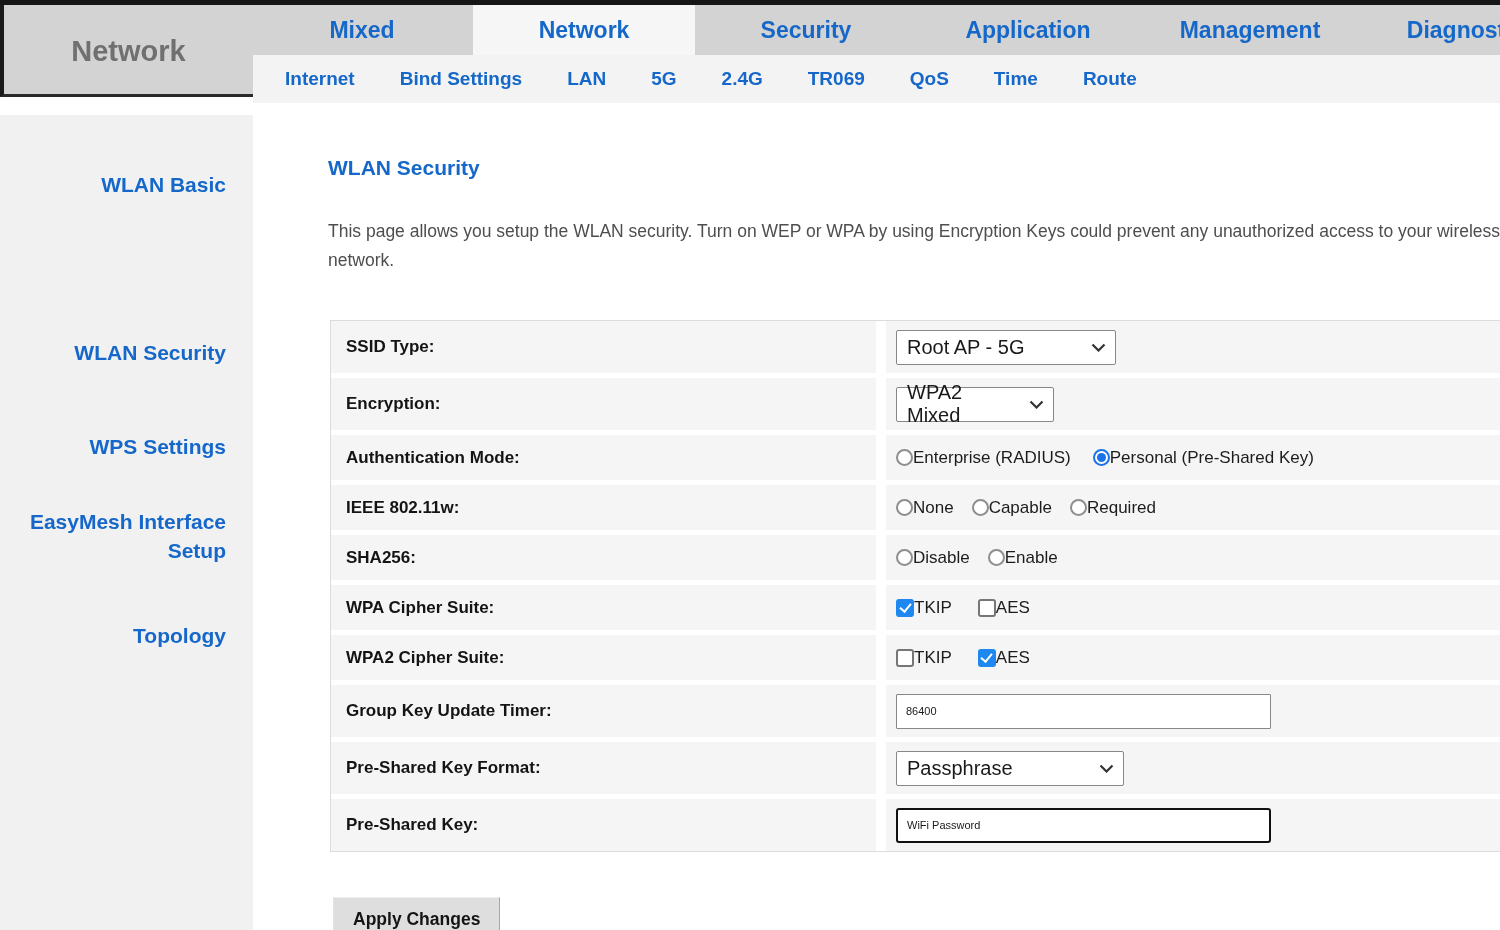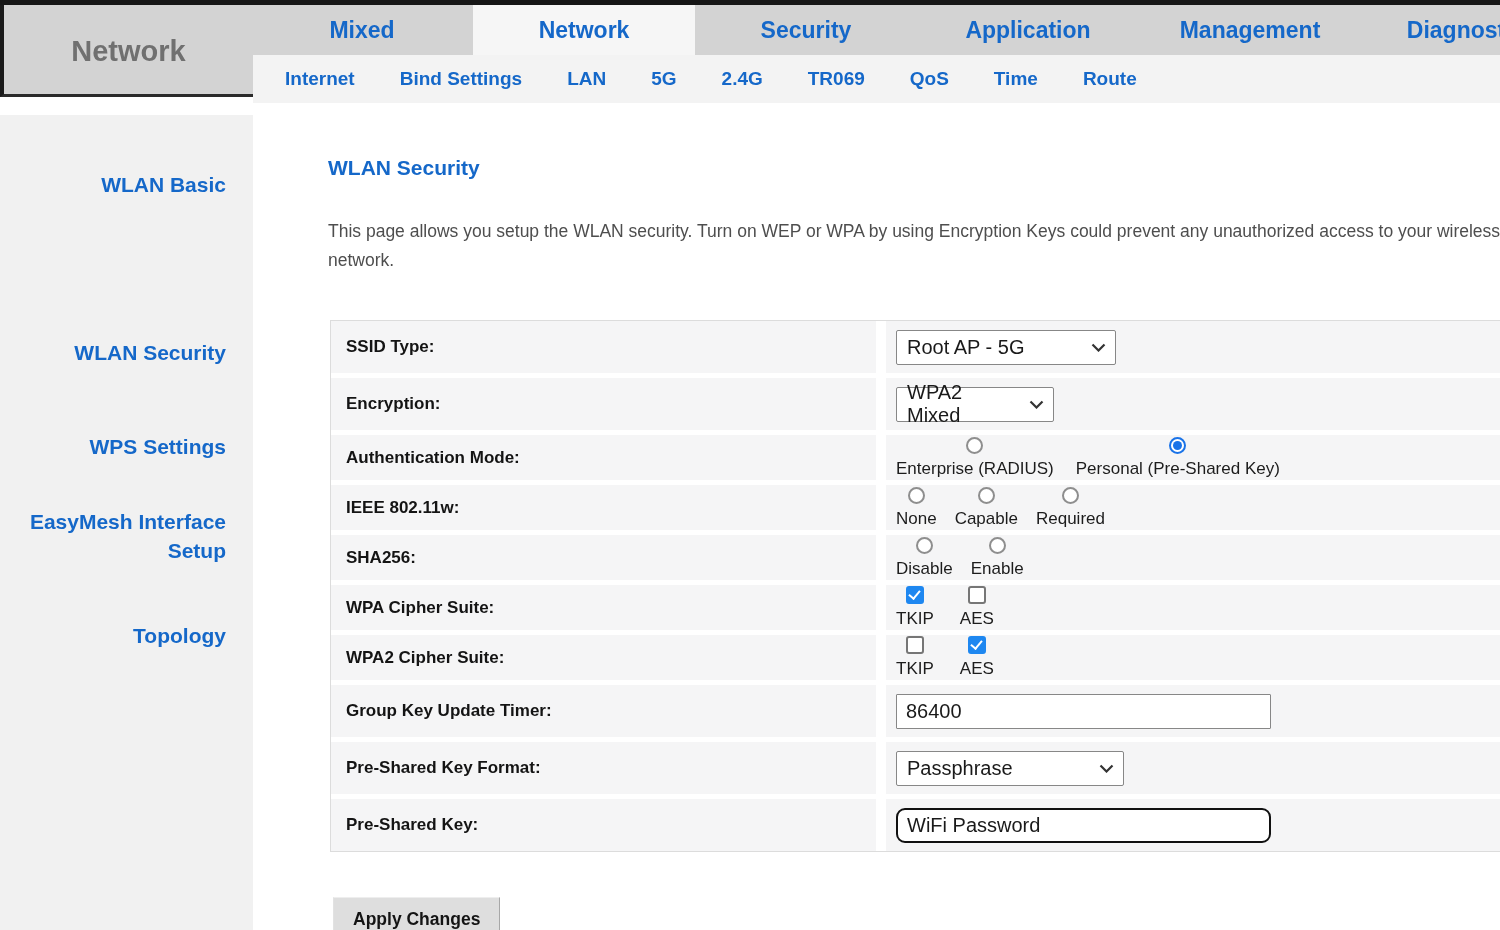--- a/index.html
+++ b/index.html
@@ -115,28 +115,28 @@
   }
   .select.w-ssid { width: 220px; }
   .select.w-enc  { width: 158px; justify-content: space-between; }
   .select.w-fmt  { width: 228px; }
   .chevron { display: inline-flex; margin-left: 12px; }
 
   .text-input {
     height: 35px; width: 375px;
     border: 1px solid #878787; border-radius: 1px;
     font-family: "Liberation Sans", sans-serif;
-    font-size: 20px; color: #1a1a1a;
+    font-size: 11px; color: #1a1a1a;
     padding: 0 9px; background: #ffffff; outline: none;
   }
   .text-input.focused {
-    border: 2px solid #111111; border-radius: 9px;
-  }
-
-  .opt { display: inline-flex; align-items: center; gap: 5px; cursor: pointer; white-space: nowrap; flex-direction: column; }
+    border: 2px solid #111111; border-radius: 3px;
+  }
+
+  .opt { display: inline-flex; align-items: center; cursor: pointer; white-space: nowrap; }
 
   .radio {
     width: 17px; height: 17px; border-radius: 50%;
     border: 2px solid #8e8e8e; background: #ffffff;
     display: inline-flex; align-items: center; justify-content: center;
     flex: 0 0 auto;
   }
   .radio.on { border-color: #1a73e8; }
   .radio.on::after {
     content: ""; width: 9px; height: 9px; border-radius: 50%;

